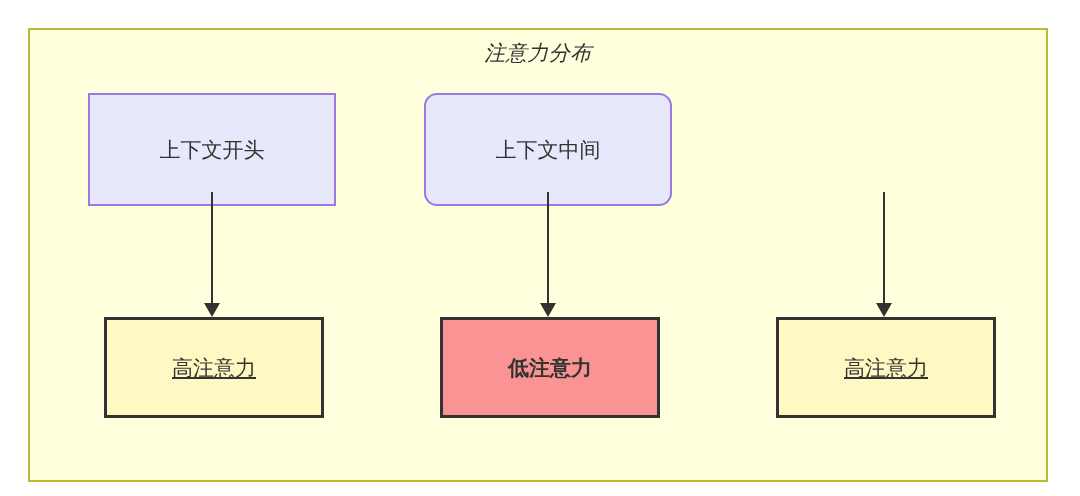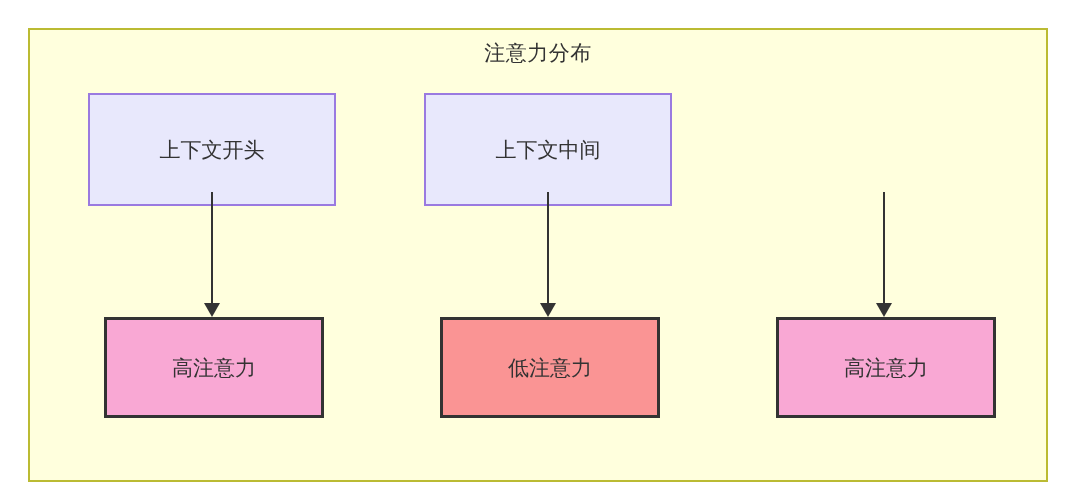--- a/index.html
+++ b/index.html
@@ -37,20 +37,21 @@
     position: absolute;
     left: 0;
     top: 10px;
     width: 100%;
     text-align: center;
     font-size: 21px;
     line-height: 26px;
     color: #333333;
     letter-spacing: 0.5px;
     white-space: nowrap;
+    font-style: italic;
   }
 
   
   .node {
     position: absolute;
     box-sizing: border-box;
     display: flex;
     align-items: center;
     justify-content: center;
     text-align: center;
@@ -70,30 +71,30 @@
 
   .node-attn {
     border: 3px solid #333333;
     font-size: 21px;
     line-height: 26px;
     width: 220px;
     height: 101px;
     top: 317px;
   }
 
-  .attn-high { background: #f9a8d4; }
+  .attn-high { background: #fef9c3; text-decoration: underline; }
   .attn-low  { background: #fa9494; }
 
   
   .col-1-top { left: 88px; }
-  .col-2-top { left: 424px; }
+  .col-2-top { left: 424px; border-radius: 13px; }
   .col-3-top { left: 760px; }
 
   .col-1-bot { left: 104px; }
-  .col-2-bot { left: 440px; }
+  .col-2-bot { left: 440px; font-weight: bold; }
   .col-3-bot { left: 776px; }
 
   
   .edge {
     position: absolute;
     top: 192px;
     width: 2px;
     height: 114px;
     background: #333333;
   }

